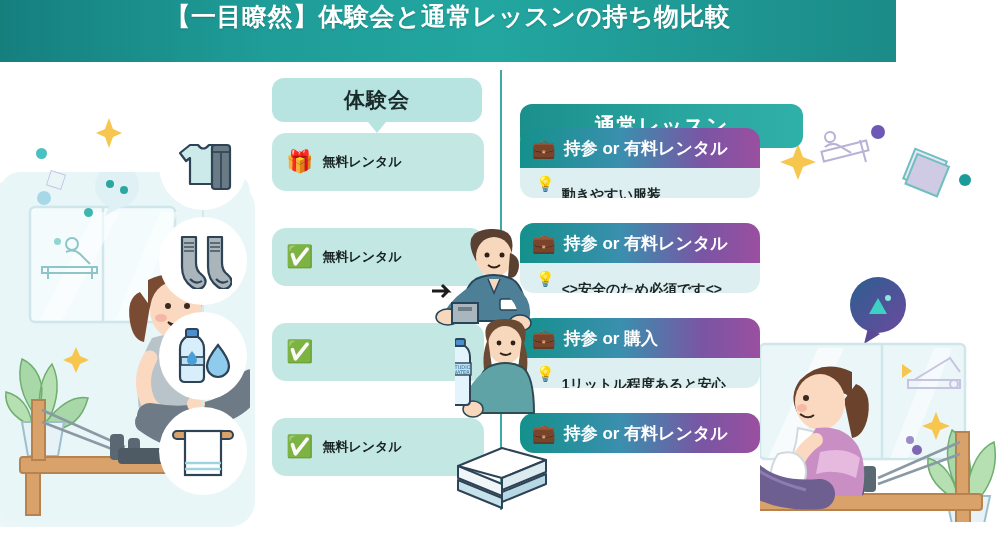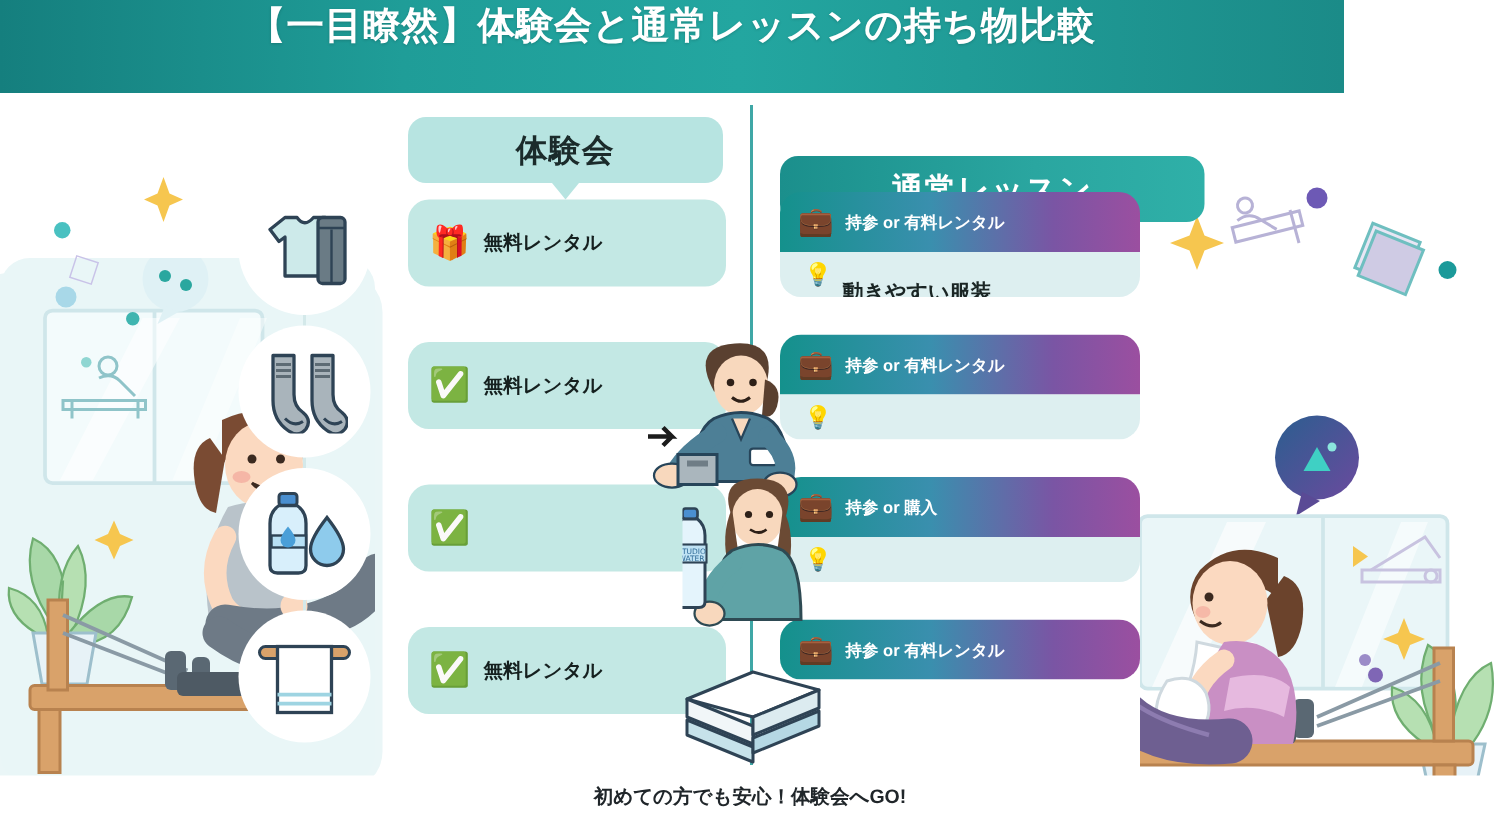--- a/index.html
+++ b/index.html
@@ -90,21 +90,21 @@
   
   .right-row {
     position:absolute; left:520px; width:240px; border-radius:14px;
     overflow:hidden; z-index:4;
   }
   .rr-main {
     height:40px; display:flex; align-items:center; padding-left:12px;
     background: linear-gradient(90deg, #14918c 0%, #3a8fae 42%, #7a55a4 76%, #9b4fa0 100%);
   }
   .rr-main .emoji { font-size:19px; line-height:1; margin-right:8px; flex:0 0 auto; }
-  .rr-main .txt { font-size:11px; font-weight:bold; color:#ffffff; white-space:nowrap; }
+  .rr-main .txt { font-size:17px; font-weight:bold; color:#ffffff; white-space:nowrap; }
   .rr-sub {
     height:30px; display:flex; align-items:center; padding-left:16px;
     background:#ddeff0;
   }
   .rr-sub .emoji { font-size:15px; line-height:1; margin-right:7px; flex:0 0 auto; }
   .rr-sub .txt { font-size:14px; font-weight:bold; color:#1a2524; white-space:nowrap;margin-top:24px; }
 
   
   .footer {
     position:absolute; left:0; top:517px; width:1000px; height:28px;
@@ -348,20 +348,21 @@
       <span class="emoji">✅</span>
       <span class="txt">無料レンタル</span>
     </div>
     <div class="right-row" style="top:161px;">
       <div class="rr-main">
         <span class="emoji">💼</span>
         <span class="txt">持参 or 有料レンタル</span>
       </div>
       <div class="rr-sub">
         <span class="emoji">💡</span>
+        <span class="txt">&lt;&gt;安全のため必須です&lt;&gt;</span>
       </div>
     </div>
 
     <div style="position:absolute;left:432px;top:165px;width:128px;height:110px;z-index:6;">
       <svg width="128" height="110" viewBox="0 0 128 110">
         <g>
           <path d="M44 34 q-16 -30 14 -32 q30 -2 20 30z" fill="#5a4030"></path>
           <ellipse cx="62" cy="30" rx="18" ry="20" fill="#f8d8bd"></ellipse>
           <circle cx="55" cy="28" r="2.5" fill="#2e2018"></circle>
           <circle cx="70" cy="28" r="2.5" fill="#2e2018"></circle>
@@ -394,20 +395,21 @@
     <div class="left-row" style="top:261px;">
       <span class="emoji">✅</span>
     </div>
     <div class="right-row" style="top:256px;">
       <div class="rr-main">
         <span class="emoji">💼</span>
         <span class="txt">持参 or 購入</span>
       </div>
       <div class="rr-sub">
         <span class="emoji">💡</span>
+        <span class="txt">1リットル程度あると安心</span>
       </div>
     </div>
 
     <div style="position:absolute;left:455px;top:255px;width:105px;height:110px;z-index:6;">
       <svg width="105" height="110" viewBox="0 0 105 110">
         <g>
           <path d="M34 30 q-12 -28 16 -28 q28 0 18 28z" fill="#6b4a34"></path>
           <ellipse cx="50" cy="28" rx="17" ry="19" fill="#f8d8bd"></ellipse>
           <circle cx="44" cy="26" r="2.4" fill="#2e2018"></circle>
           <circle cx="58" cy="26" r="2.4" fill="#2e2018"></circle>
@@ -461,17 +463,14 @@
           <path d="M13 0 l4 11 9 4 -9 4 -4 11 -4 -11 -9 -4 9 -4z" fill="#f6c64f"></path>
         </svg>
     </div>
     <div class="diamond" style="left:48px;top:110px;width:16px;height:16px;"></div>
     <div class="dot" style="left:36px;top:86px;width:11px;height:11px;background:#49c1c1;"></div>
     <div class="dot" style="left:84px;top:146px;width:9px;height:9px;background:#3fb5b0;"></div>
     <div class="dot" style="left:54px;top:176px;width:7px;height:7px;background:#8fd6d2;"></div>
 
   </div>
 
-  <div class="footer">
-    <div class="footer-text">初めての方でも安心！体験会へGO!</div>
-  </div>
 
 </div>
 
 </body></html>

